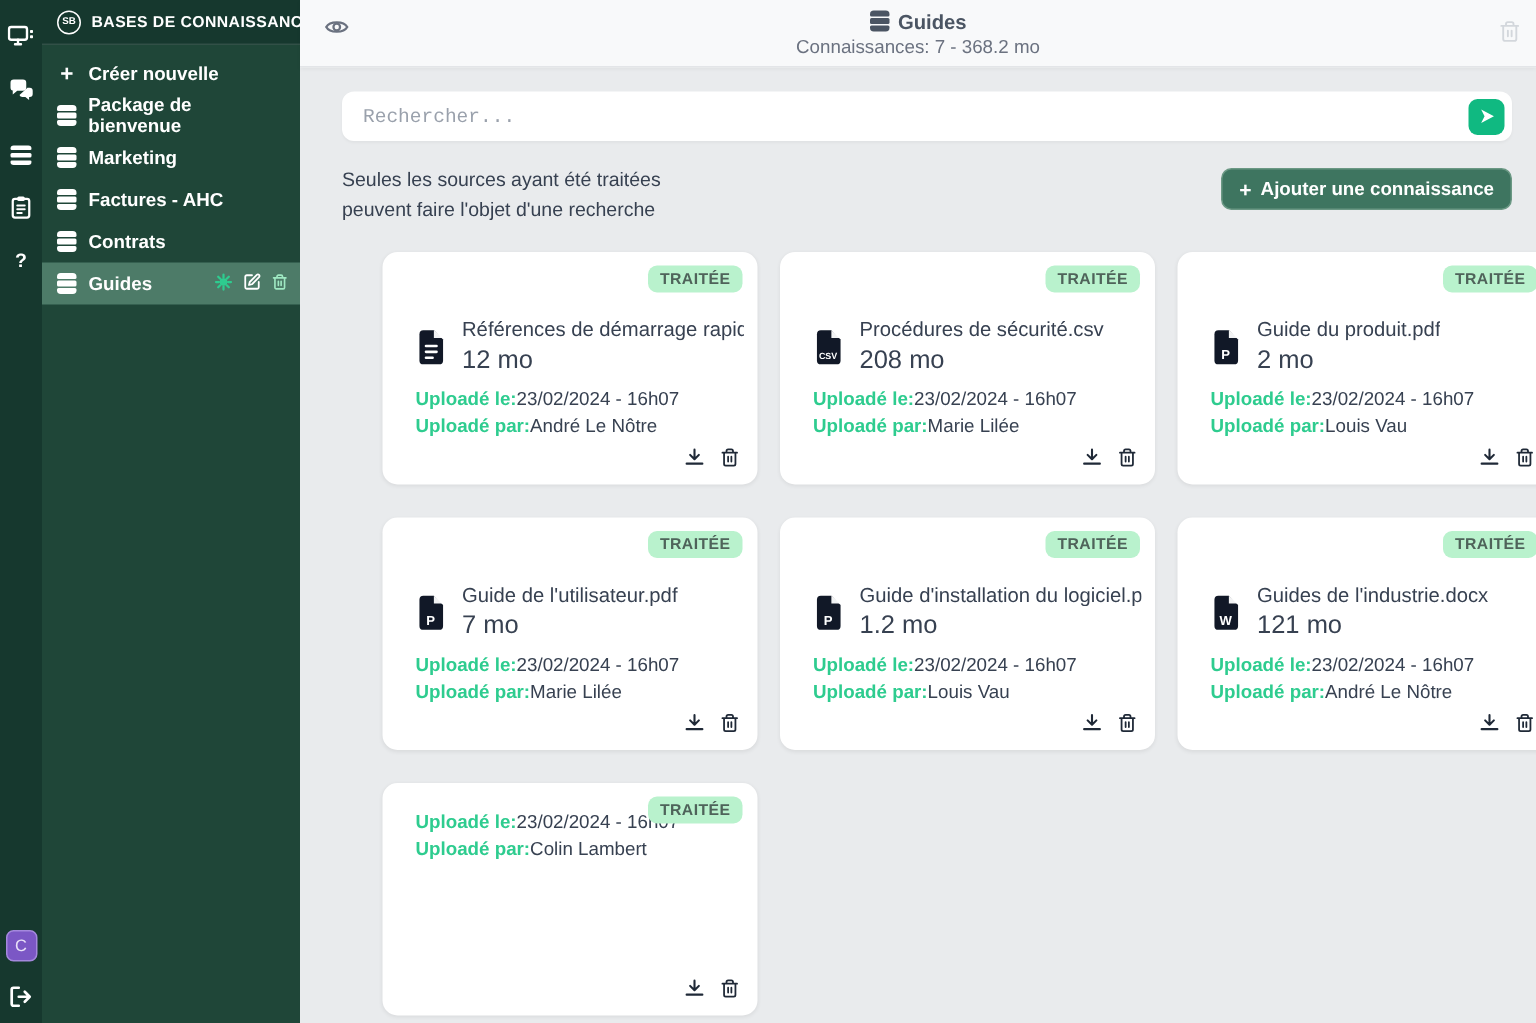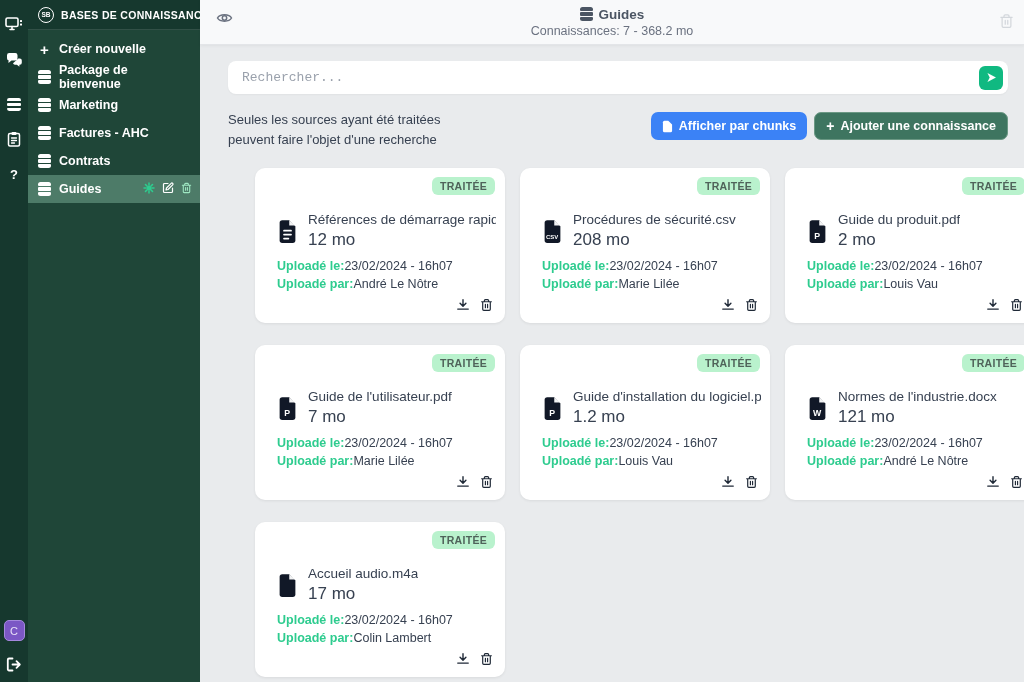--- a/index.html
+++ b/index.html
@@ -241,26 +241,20 @@
         <button class="send-btn">
           <svg width="13" height="13" viewBox="0 0 16 16">
               <path d="M3 2.5 L13.5 8 L3 13.5 L5.8 8 Z" fill="#fff"></path>
             </svg>
         </button>
       </div>
 
       <div class="info-row">
         <div class="notice">Seules les sources ayant été traitées peuvent faire l'objet d'une recherche</div>
         <div class="btn-group">
-          <button class="btn btn-blue">
-            <svg width="11" height="13" viewBox="0 0 14 17">
-                <path d="M1 3a2 2 0 0 1 2-2h5l5 5v8a2 2 0 0 1-2 2H3a2 2 0 0 1-2-2Z" fill="#fff"></path>
-              </svg>
-            <span>Afficher par chunks</span>
-          </button>
           <button class="btn btn-green">
             <span class="plus">+</span>
             <span>Ajouter une connaissance</span>
           </button>
         </div>
       </div>
 
       <div class="grid">
 
           <div class="card">
@@ -470,21 +464,21 @@
                 <path d="M3 4a3 3 0 0 1 3-3h8l7 7v16a3 3 0 0 1-3 3H6a3 3 0 0 1-3-3Z" fill="#111827"></path>
                 <path d="M14 1v6h7Z" fill="#fff" opacity="0.95"></path>
                 <g class="doc-lines">
                   <rect x="7" y="12" width="10" height="2" rx="1" fill="#fff"></rect>
                   <rect x="7" y="16.5" width="10" height="2" rx="1" fill="#fff"></rect>
                   <rect x="7" y="21" width="7" height="2" rx="1" fill="#fff"></rect>
                 </g>
                 <text x="11.5" y="23" text-anchor="middle">W</text>
               </svg>
               <div class="file-text">
-                <div class="file-name">Normes de l'industrie.docx</div>
+                <div class="file-name">Guides de l'industrie.docx</div>
                 <div class="file-size">121 mo</div>
               </div>
             </div>
             <div class="meta first">
               <span class="meta-label">Uploadé le:</span>
               <span class="meta-value">23/02/2024 - 16h07</span>
             </div>
             <div class="meta second">
               <span class="meta-label">Uploadé par:</span>
               <span class="meta-value">André Le Nôtre</span>
@@ -498,36 +492,20 @@
               <span>
                 <svg width="13" height="14" viewBox="0 0 24 24" fill="none" stroke="#1f2937" stroke-width="2.2" stroke-linecap="round">
                   <path d="M3 6h18 M19 6v14a2 2 0 0 1-2 2H7a2 2 0 0 1-2-2V6 M8 6V4a2 2 0 0 1 2-2h4a2 2 0 0 1 2 2v2 M10 11v6 M14 11v6"></path>
                 </svg>
               </span>
             </div>
           </div>
 
           <div class="card">
             <span class="badge">TRAITÉE</span>
-            <div class="file-row">
-              <svg class="file-svg file-icon" width="21" height="25" viewBox="0 0 24 28">
-                <path d="M3 4a3 3 0 0 1 3-3h8l7 7v16a3 3 0 0 1-3 3H6a3 3 0 0 1-3-3Z" fill="#111827"></path>
-                <path d="M14 1v6h7Z" fill="#fff" opacity="0.95"></path>
-                <g class="doc-lines">
-                  <rect x="7" y="12" width="10" height="2" rx="1" fill="#fff"></rect>
-                  <rect x="7" y="16.5" width="10" height="2" rx="1" fill="#fff"></rect>
-                  <rect x="7" y="21" width="7" height="2" rx="1" fill="#fff"></rect>
-                </g>
-                <text x="11.5" y="23" text-anchor="middle"></text>
-              </svg>
-              <div class="file-text">
-                <div class="file-name">Accueil audio.m4a</div>
-                <div class="file-size">17 mo</div>
-              </div>
-            </div>
             <div class="meta first">
               <span class="meta-label">Uploadé le:</span>
               <span class="meta-value">23/02/2024 - 16h07</span>
             </div>
             <div class="meta second">
               <span class="meta-label">Uploadé par:</span>
               <span class="meta-value">Colin Lambert</span>
             </div>
             <div class="card-actions">
               <span>

